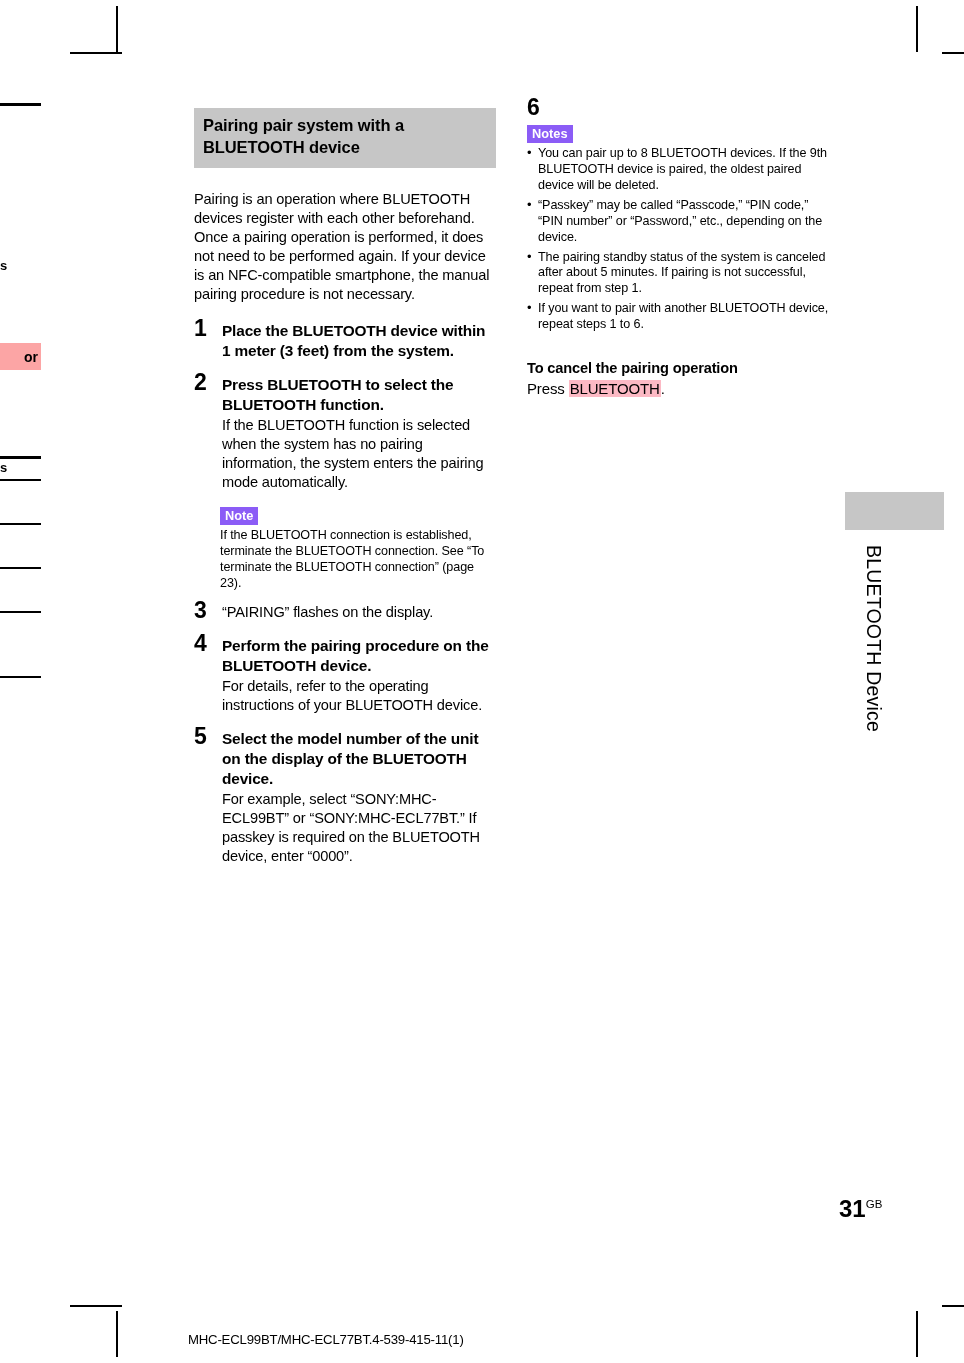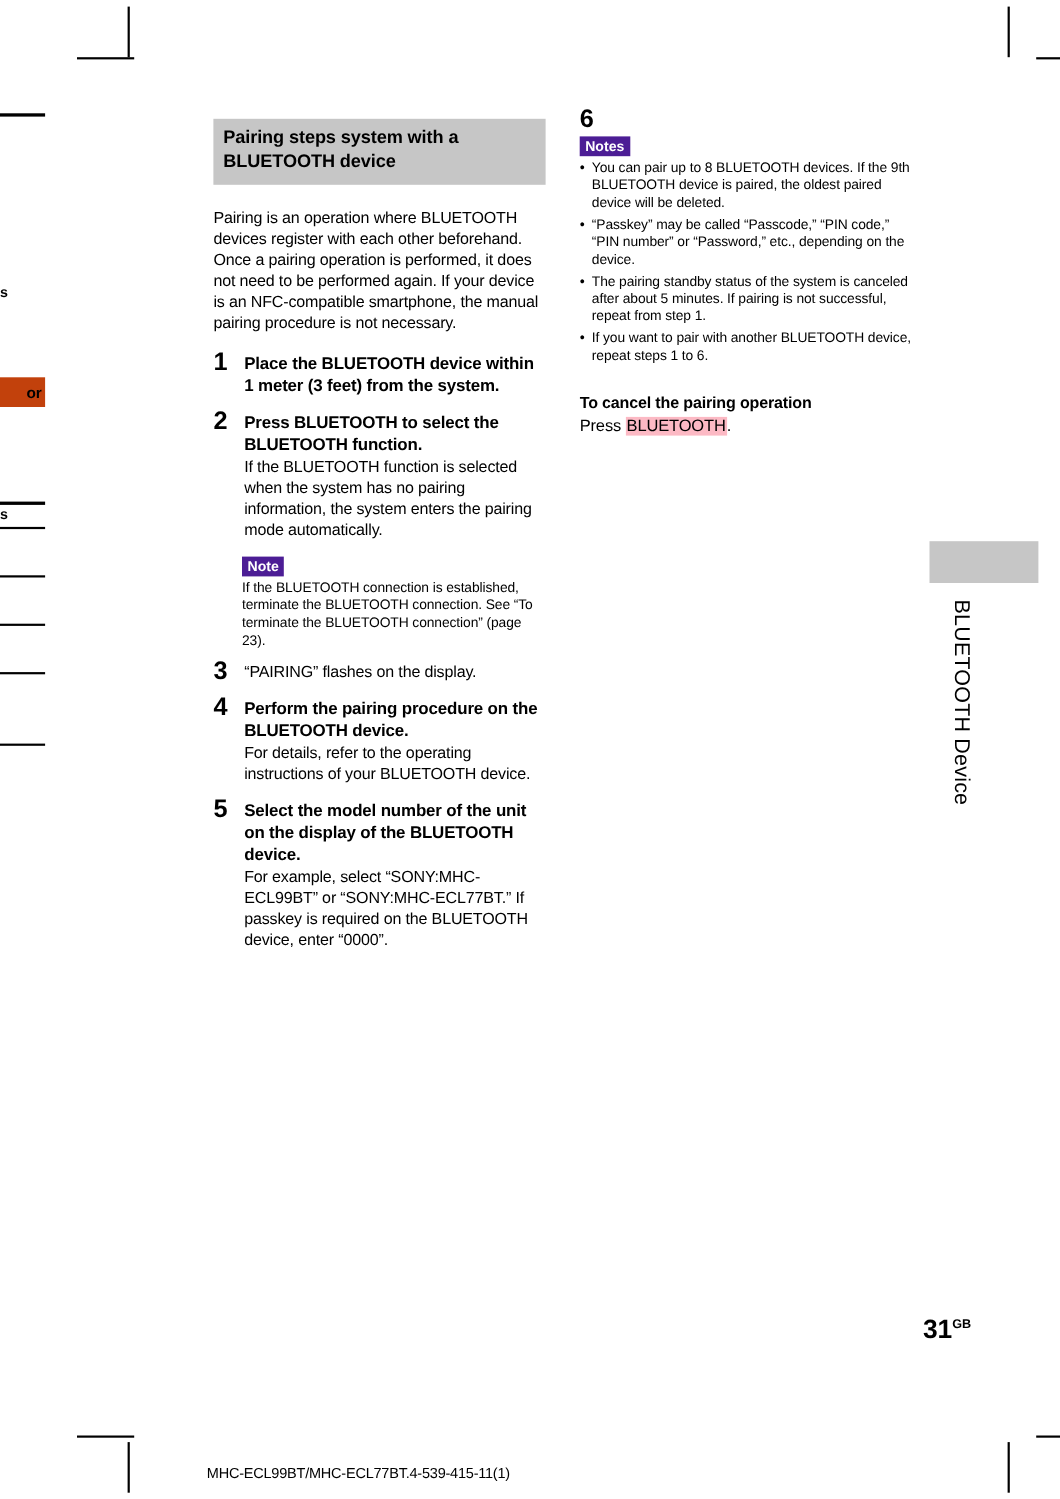--- a/index.html
+++ b/index.html
@@ -27,21 +27,21 @@
     position: absolute;
     left: 0;
     font-weight: bold;
     font-size: 13px;
     line-height: 1;
     color: #000;
   }
   .bleed-tab {
     position: absolute;
     left: 0;
-    background: #c2410c;
+    background: #fca5a5;
     display: flex;
     align-items: center;
     justify-content: flex-end;
     padding-right: 3px;
     box-sizing: border-box;
     font-weight: bold;
     font-size: 14px;
   }
 
   
@@ -102,21 +102,21 @@
     line-height: 1.30;
     letter-spacing: -0.15px;
     margin-top: 1px;
   }
 
   
   .note-block { margin: 12px 0 12px 0; }
   .note-block.indented { margin-left: 26px; }
   .note-label {
     display: inline-block;
-    background: #4c1d95;
+    background: #8b5cf6;
     color: #fff;
     font-weight: bold;
     font-size: 12.8px;
     line-height: 1.2;
     padding: 1px 5px 2px 5px;
     margin-bottom: 3px;
   }
   .note-text {
     font-size: 12.6px;
     line-height: 1.26;
@@ -188,21 +188,21 @@
   .folio {
     position: absolute;
     left: 839px;
     top: 1197px;
     font-weight: bold;
     font-size: 24px;
     line-height: 1;
   }
   .folio sup {
     font-size: 11.5px;
-    font-weight: bold;
+    font-weight: normal;
     vertical-align: super;
     letter-spacing: 0;
   }
 
   
   .footer {
     position: absolute;
     left: 188px;
     top: 1332px;
     font-size: 13.2px;
@@ -230,21 +230,21 @@
   <div class="bleed-rule" style="top:456px; width:41px; height:3px;"></div>
   <div class="bleed-letter" style="top:461px;">s</div>
   <div class="bleed-rule" style="top:479px; width:41px; height:2px;"></div>
   <div class="bleed-rule" style="top:523px; width:41px; height:2px;"></div>
   <div class="bleed-rule" style="top:567px; width:41px; height:2px;"></div>
   <div class="bleed-rule" style="top:611px; width:41px; height:2px;"></div>
   <div class="bleed-rule" style="top:676px; width:41px; height:2px;"></div>
 
   <div class="col col-left">
 
-    <div class="section-head">Pairing steps system with a BLUETOOTH device</div>
+    <div class="section-head">Pairing pair system with a BLUETOOTH device</div>
 
     <div class="intro">Pairing is an operation where BLUETOOTH devices register with each other beforehand. Once a pairing operation is performed, it does not need to be performed again. If your device is an NFC-compatible smartphone, the manual pairing procedure is not necessary.</div>
 
     <div class="step">
       <div class="step-num">1</div>
       <div class="step-title">Place the BLUETOOTH device within 1 meter (3 feet) from the system.</div>
     </div>
 
     <div class="step">
       <div class="step-num">2</div>

